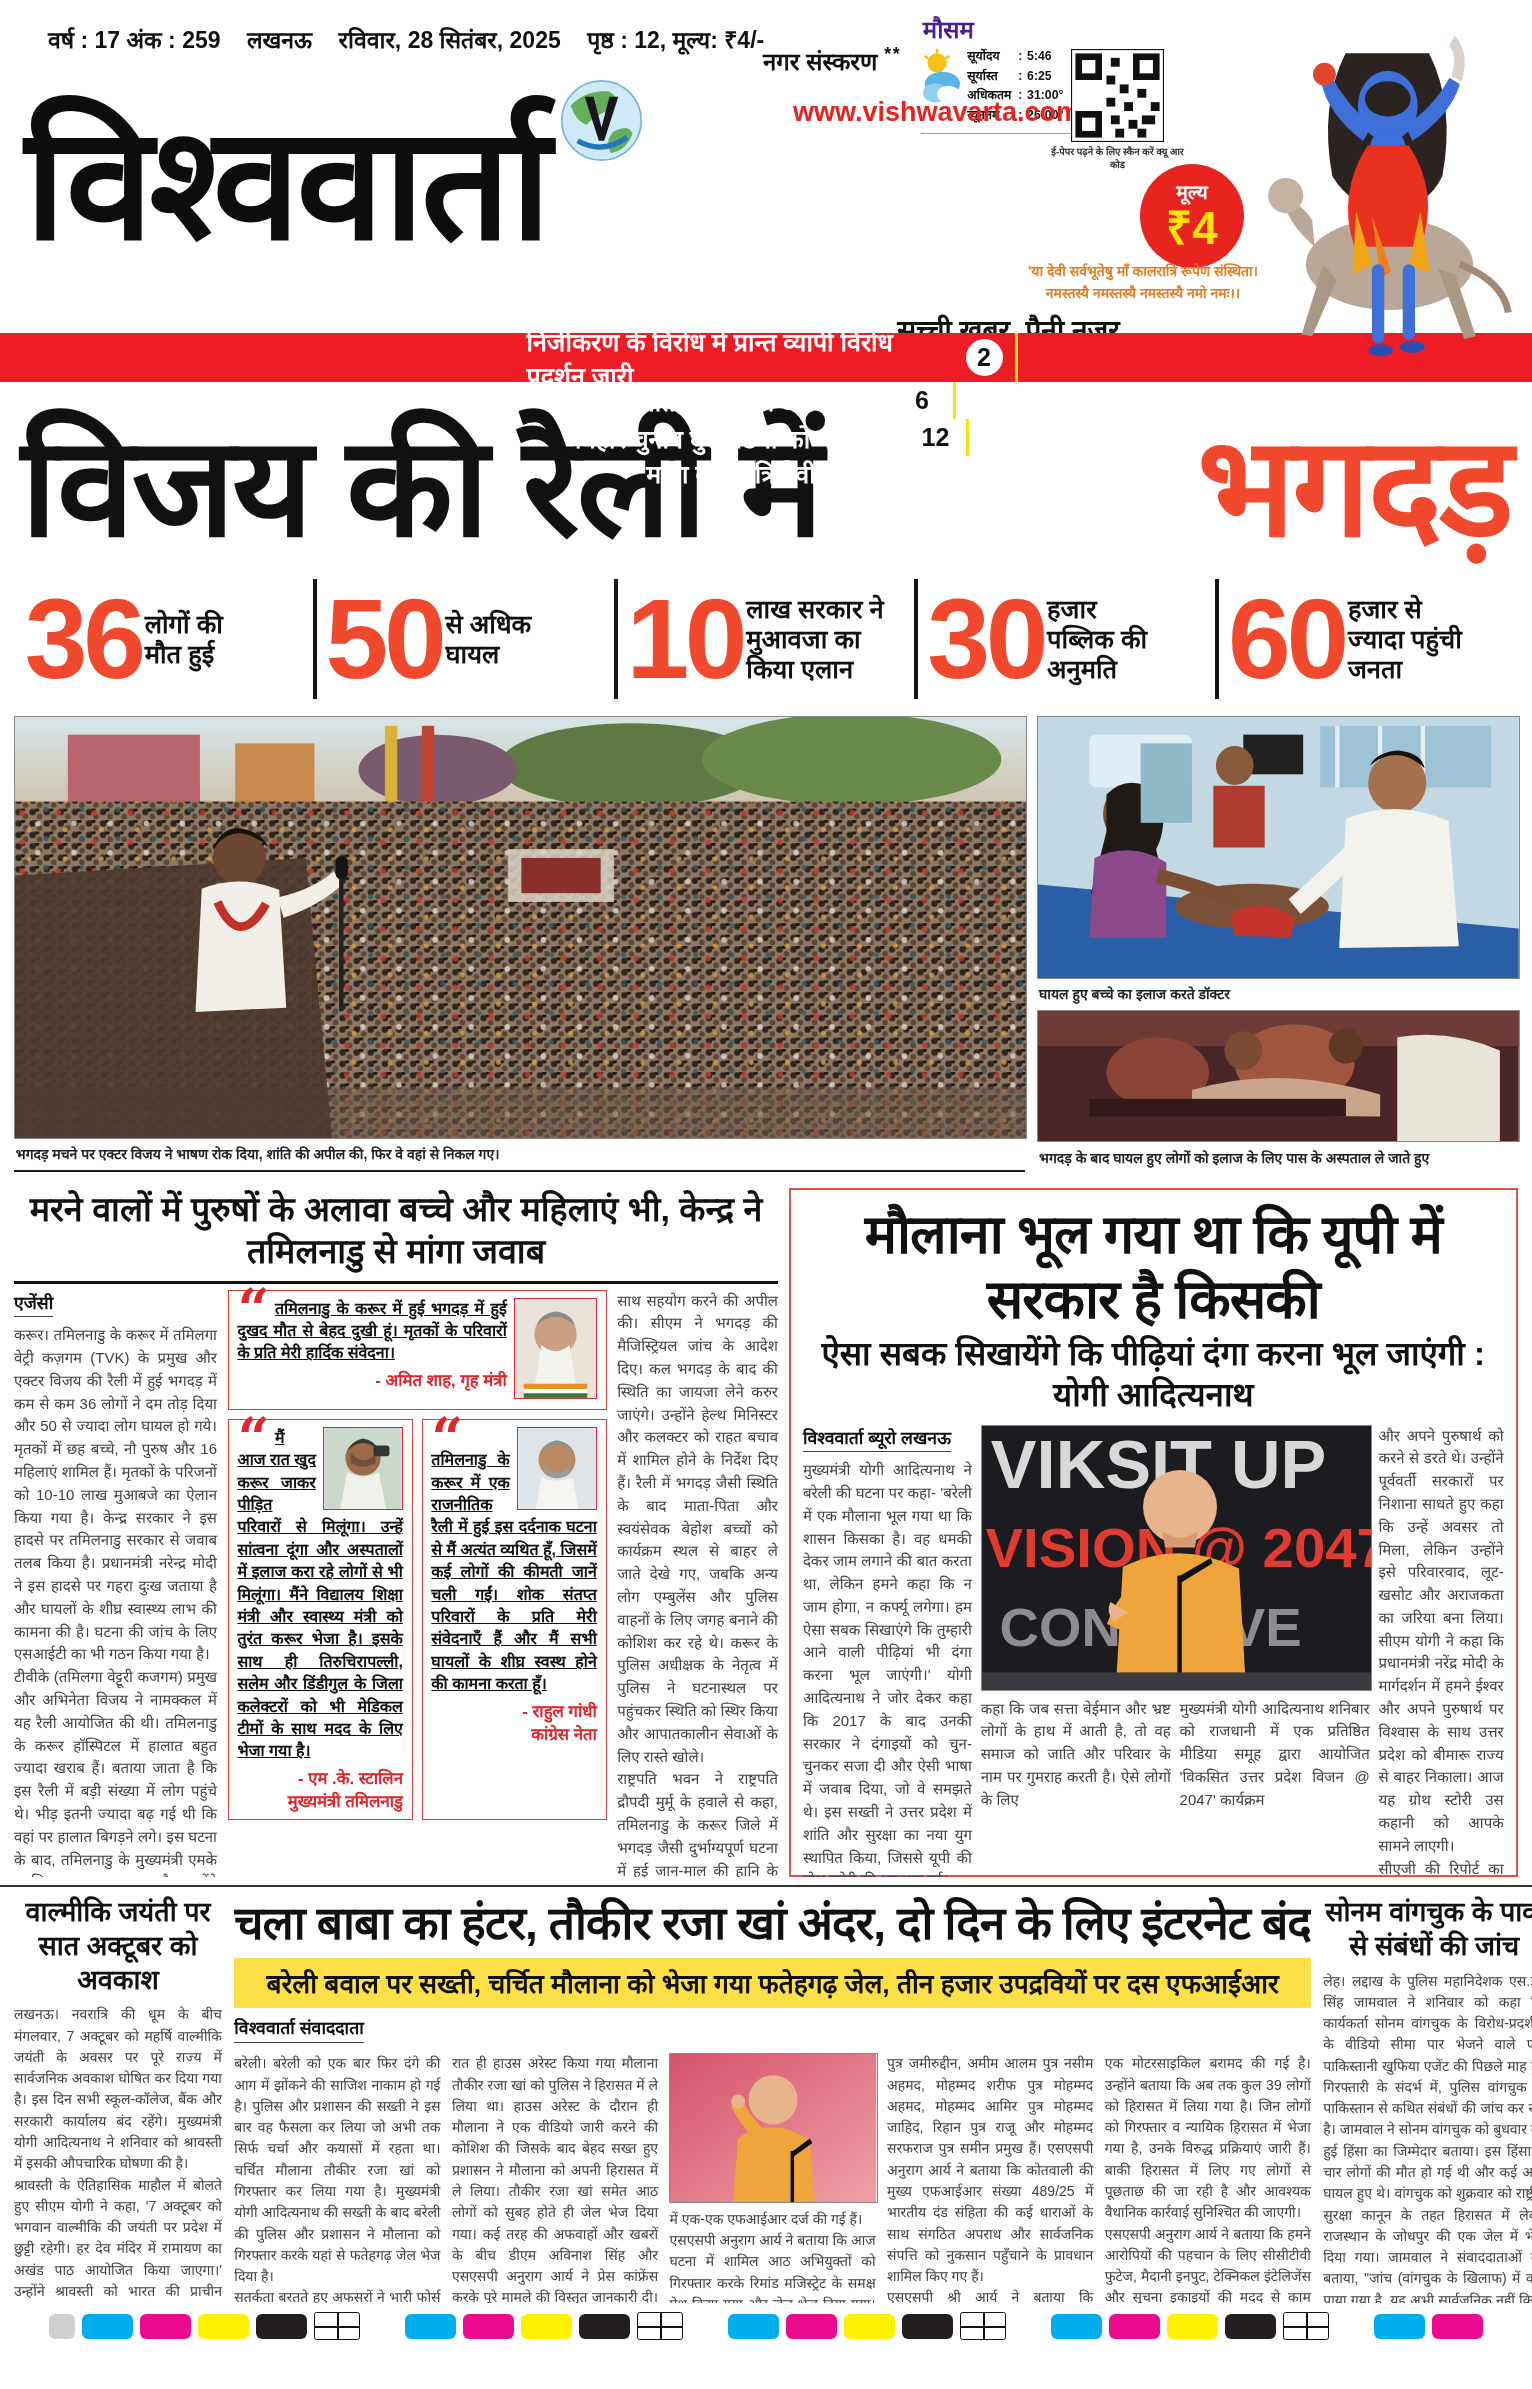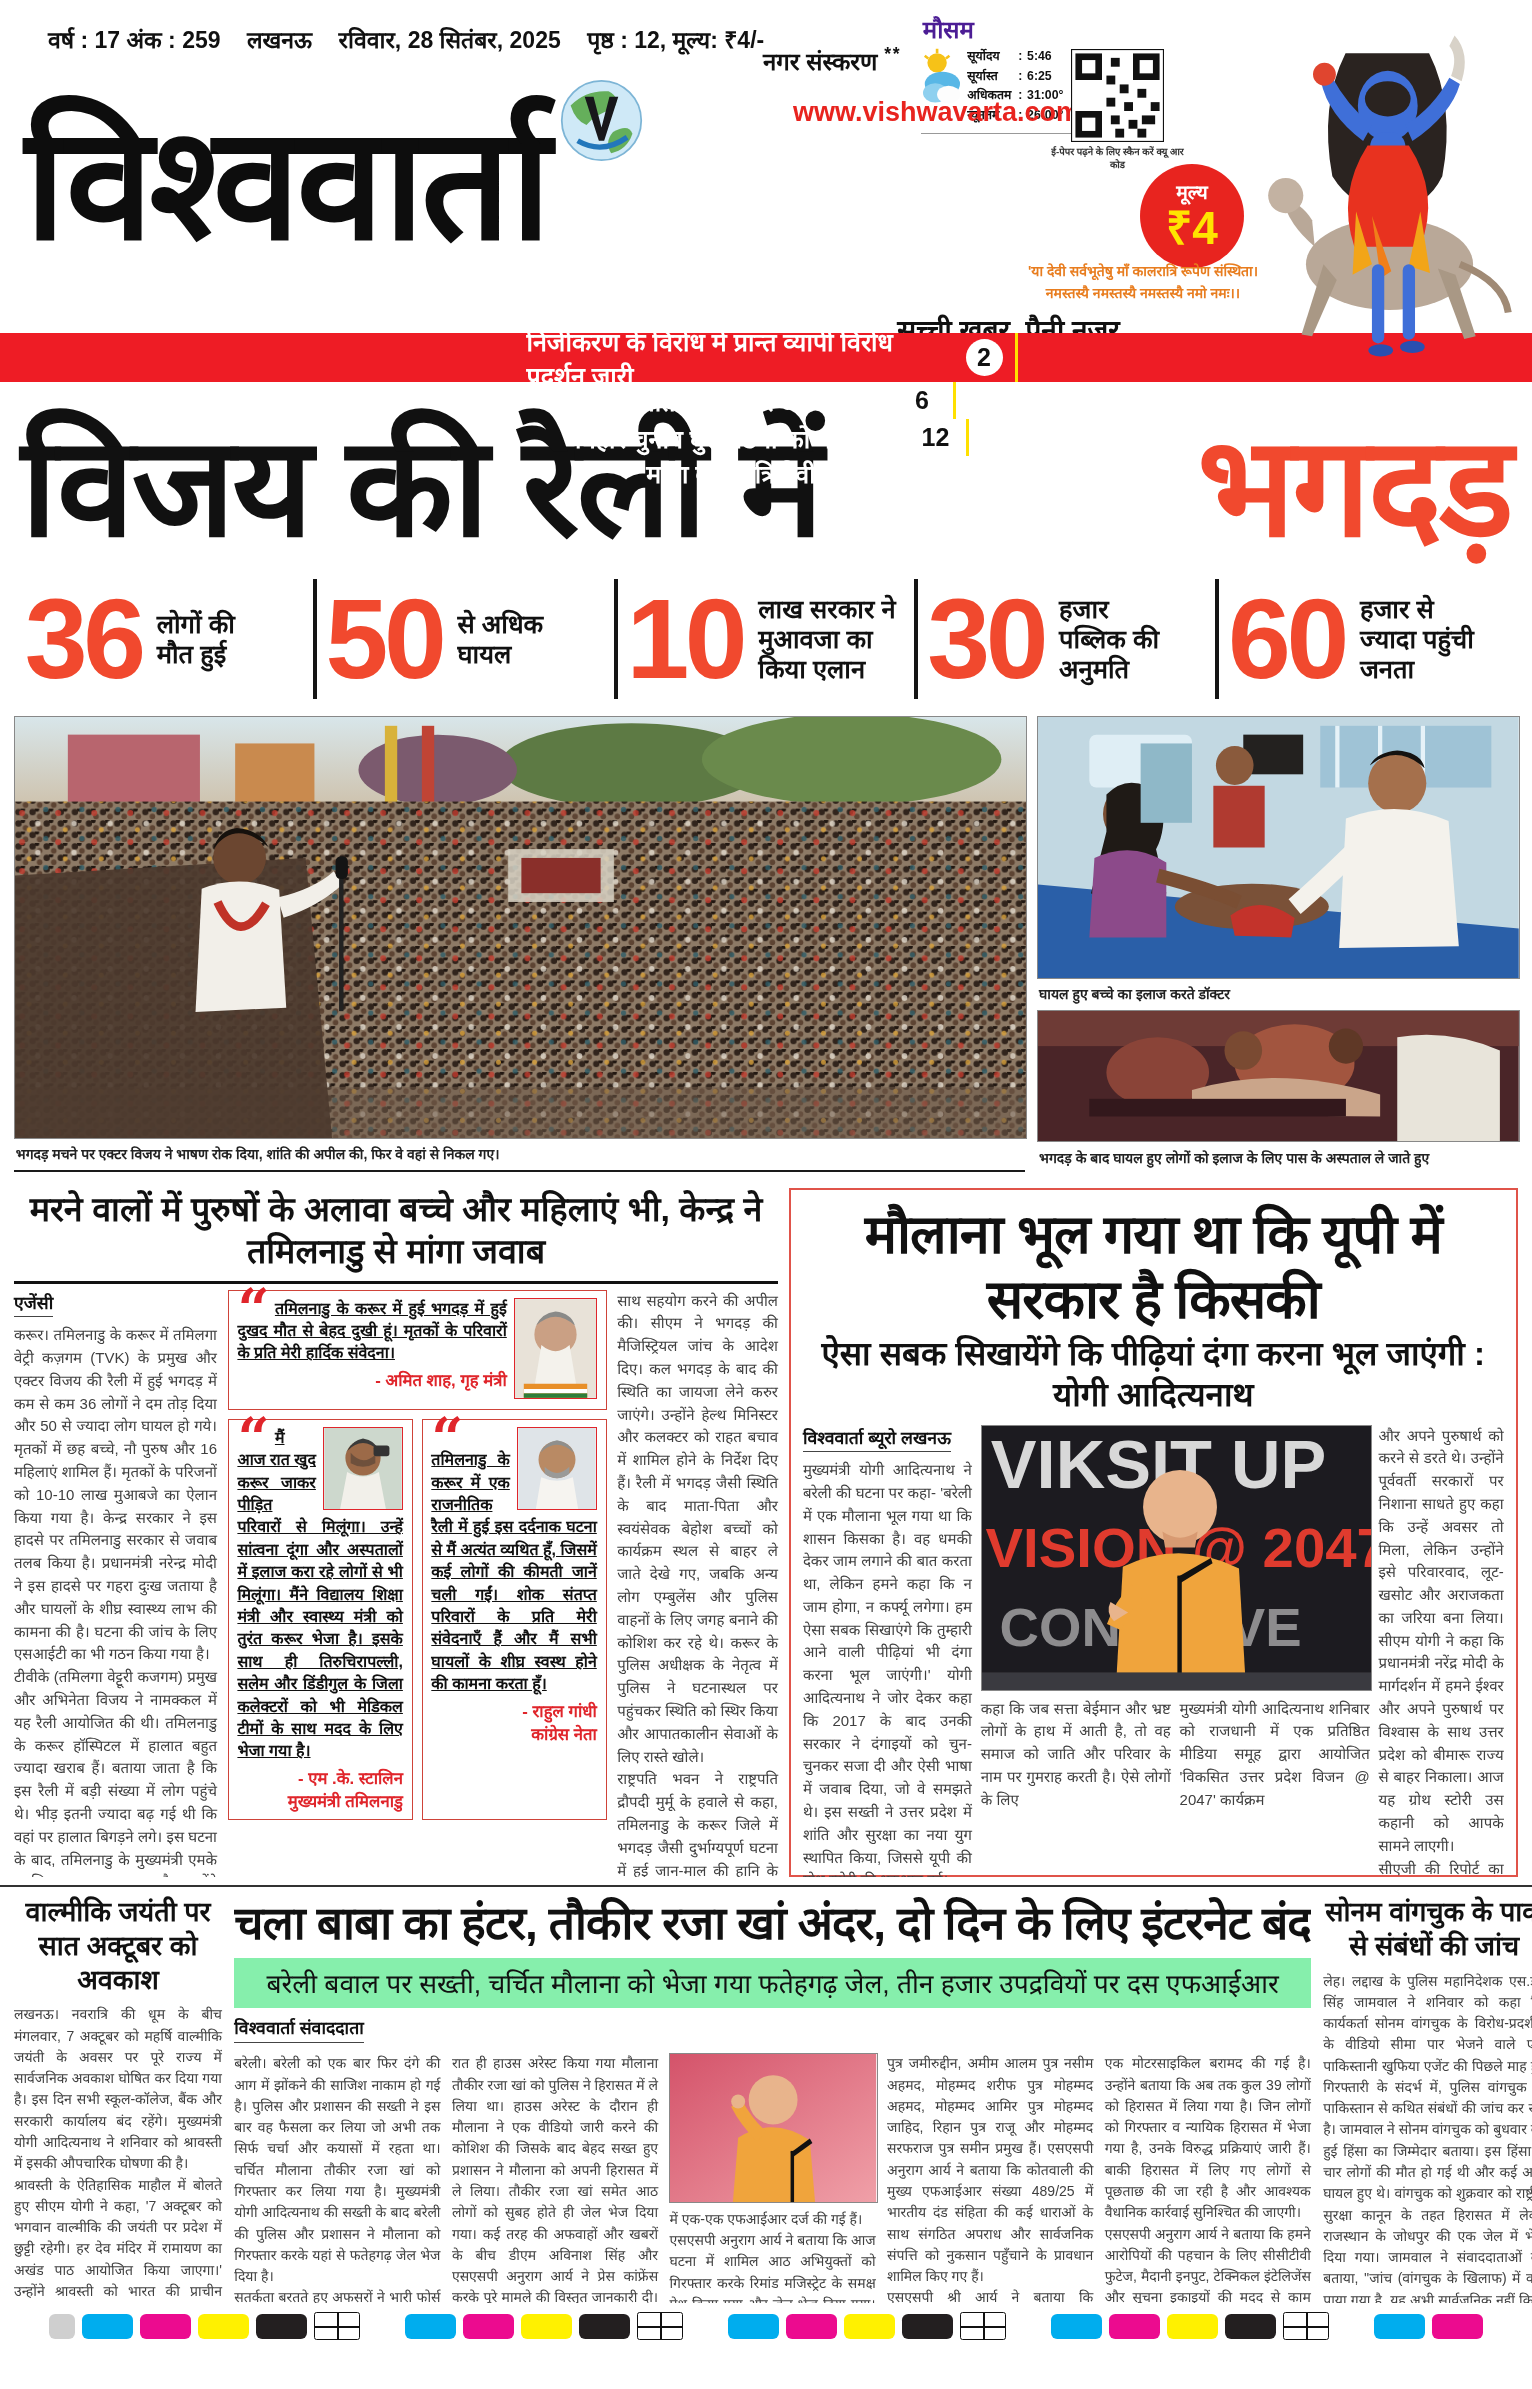--- a/index.html
+++ b/index.html
@@ -39,21 +39,21 @@
   .page-circle{width:37px;height:37px;border-radius:50%;background:#fff;color:#111;font-size:25px;font-weight:bold;
                display:flex;align-items:center;justify-content:center;flex:none;margin-left:8.8px;}
 
   
   .lead-headline{display:flex;justify-content:space-between;align-items:baseline;padding:0 21px;margin:3.5px 0 0 0;
                  font-size:139px;font-weight:bold;line-height:1.45;letter-spacing:-2.6px;white-space:nowrap;}
   .lead-red{color:#f1492e;}
 
   
   .stats{display:flex;padding:0 16px;margin-top:-14px;height:132px;align-items:center;}
-  .stat{display:flex;align-items:center;gap:15px;flex:1;padding:3.5px 8.8px;border-right:4.4px solid #151515;height:113px;}
+  .stat{display:flex;align-items:center;gap:3px;flex:1;padding:3.5px 8.8px;border-right:4.4px solid #151515;height:113px;}
   .stat:last-child{border-right:none;}
   .stat-num{font-size:113px;font-weight:bold;color:#f1492e;line-height:0.95;letter-spacing:-4.4px;}
   .stat-label{font-size:25.5px;font-weight:bold;line-height:1.18;white-space:pre-line;}
 
   
   .photo-row{display:flex;gap:12.3px;padding:0 14px;margin-top:10.6px;}
   .photo-main-wrap{width:1011px;flex:none;}
   .photo-side{flex:1;display:flex;flex-direction:column;}
   .caption{font-size:14px;font-weight:bold;padding:5.3px 1.8px 7px 1.8px;color:#222;}
   .caption-rule{border-bottom:2.6px solid #1a1a1a;}
@@ -94,21 +94,21 @@
   .a2-subcols{display:flex;gap:8.8px;margin-top:7px;}
   .a2-subcols .sc{flex:1;}
 
   
   .bottom-row{display:flex;gap:12.3px;padding:8.8px 14px 0 14px;margin-top:8.8px;border-top:2.6px solid #333;height:407px;overflow:hidden;}
   .article3{width:208px;flex:none;}
   .article5{width:222px;flex:none;}
   .side-headline{font-size:27px;font-weight:bold;text-align:center;line-height:1.25;margin:0 0 7px 0;}
   .article4{flex:1;}
   .a4-headline{font-size:46px;font-weight:bold;text-align:center;margin:0;line-height:1.2;letter-spacing:-0.9px;white-space:nowrap;overflow:hidden;}
-  .a4-subhead{background:#86efac;font-size:26.4px;font-weight:normal;text-align:center;padding:7px 5.3px;margin:7px 0;}
+  .a4-subhead{background:#fde047;font-size:26.4px;font-weight:bold;text-align:center;padding:7px 5.3px;margin:7px 0;}
   .a4-cols{display:flex;gap:11.4px;margin-top:3.5px;}
   .a4-cols .c{flex:1;}
   .a4-cols .body-text{font-size:14px;}
   .article3 .body-text,.article5 .body-text{font-size:14px;}
 
   
   .printbar{display:flex;justify-content:space-around;align-items:center;padding:8.8px 26.4px 0 26.4px;}
   .pb-group{display:flex;gap:7px;align-items:center;}
   .chip{width:51px;height:25px;border-radius:6.2px;}
   .chip.c{background:#00adee;}.chip.m{background:#ec0b8f;}.chip.y{background:#fff100;}.chip.k{background:#231f20;}

